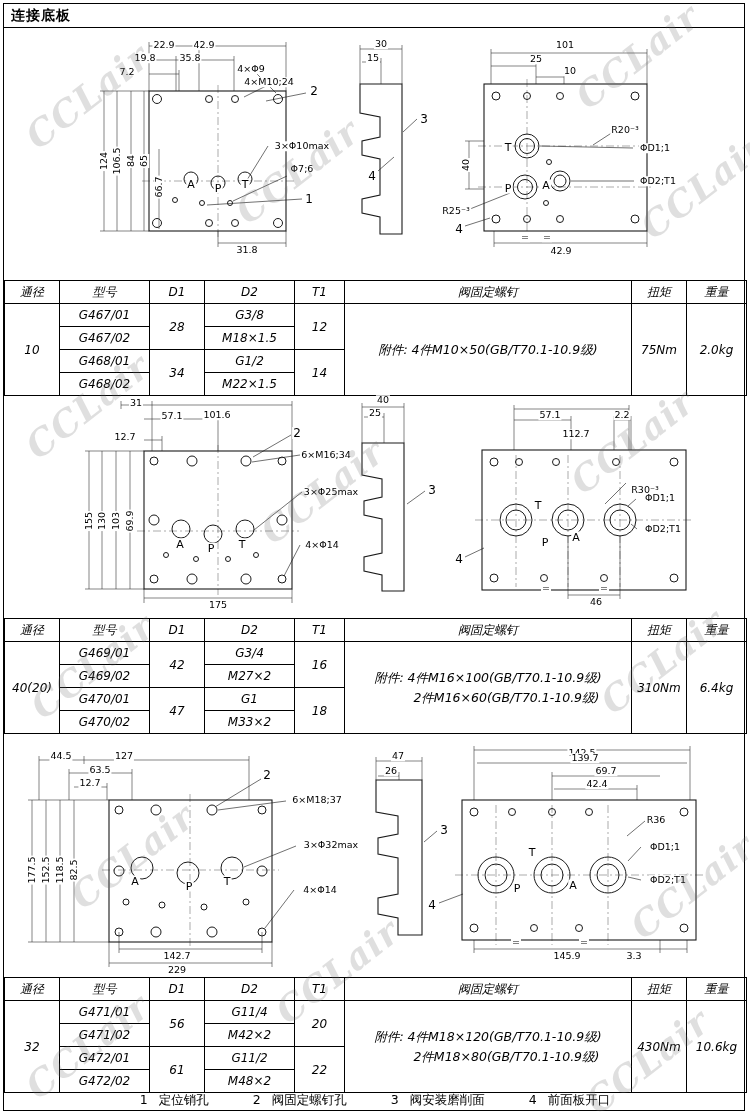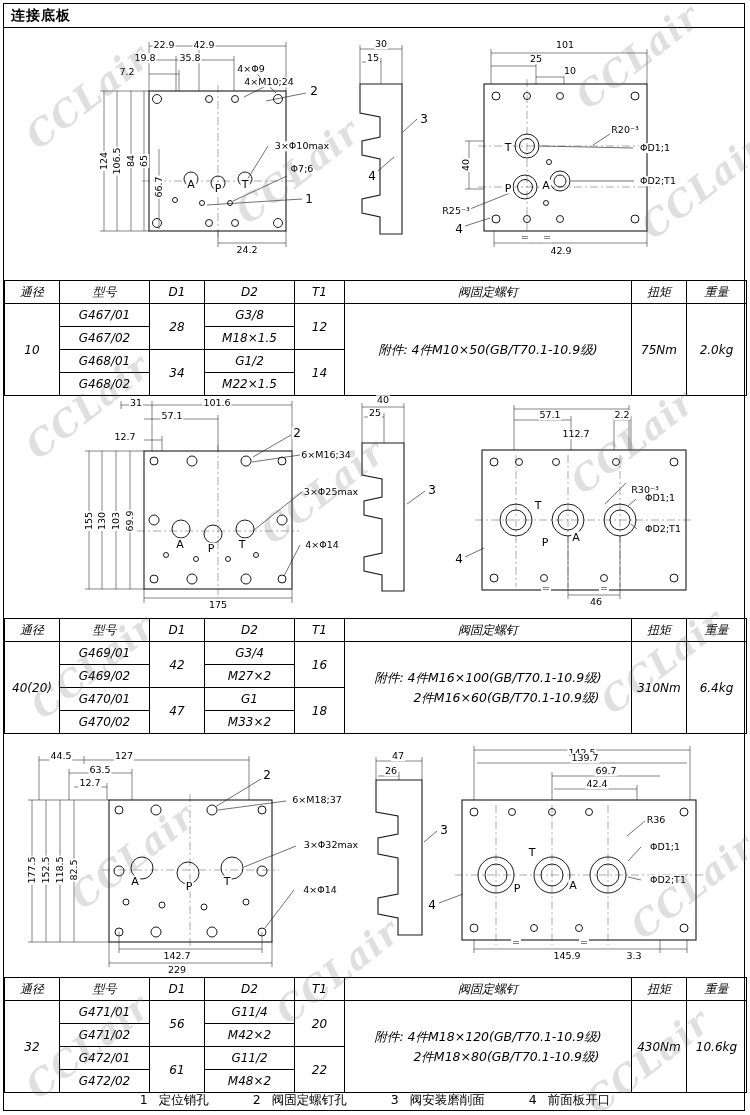--- a/index.html
+++ b/index.html
@@ -171,21 +171,21 @@
     <span class="dlabel" style="left: 298px; top: 140px; transform: translate(-50%, -50%);">Φ7;6</span>
     <span class="dlabel" style="left: 305px; top: 170px; transform: translate(-50%, -50%); font-size: 12px;">1</span>
     <span class="dlabel" style="left: 100px; top: 132px; transform: translate(-50%, -50%) rotate(-90deg);">124</span>
     <span class="dlabel" style="left: 113px; top: 132px; transform: translate(-50%, -50%) rotate(-90deg);">106.5</span>
     <span class="dlabel" style="left: 127px; top: 132px; transform: translate(-50%, -50%) rotate(-90deg);">84</span>
     <span class="dlabel" style="left: 140px; top: 132px; transform: translate(-50%, -50%) rotate(-90deg);">65</span>
     <span class="dlabel" style="left: 155px; top: 158px; transform: translate(-50%, -50%) rotate(-90deg);">66.7</span>
     <span class="dlabel" style="left: 187px; top: 155px; transform: translate(-50%, -50%); font-size: 11px;">A</span>
     <span class="dlabel" style="left: 214px; top: 159px; transform: translate(-50%, -50%); font-size: 11px;">P</span>
     <span class="dlabel" style="left: 241px; top: 155px; transform: translate(-50%, -50%); font-size: 11px;">T</span>
-    <span class="dlabel" style="left: 243px; top: 221px; transform: translate(-50%, -50%);">24.2</span>
+    <span class="dlabel" style="left: 243px; top: 221px; transform: translate(-50%, -50%);">31.8</span>
     <span class="dlabel" style="left: 377px; top: 15px; transform: translate(-50%, -50%);">30</span>
     <span class="dlabel" style="left: 369px; top: 29px; transform: translate(-50%, -50%);">15</span>
     <span class="dlabel" style="left: 368px; top: 147px; transform: translate(-50%, -50%); font-size: 12px;">4</span>
     <span class="dlabel" style="left: 561px; top: 16px; transform: translate(-50%, -50%);">101</span>
     <span class="dlabel" style="left: 532px; top: 30px; transform: translate(-50%, -50%);">25</span>
     <span class="dlabel" style="left: 566px; top: 42px; transform: translate(-50%, -50%);">10</span>
     <span class="dlabel" style="left: 621px; top: 101px; transform: translate(-50%, -50%);">R20⁻³</span>
     <span class="dlabel" style="left: 651px; top: 119px; transform: translate(-50%, -50%);">ΦD1;1</span>
     <span class="dlabel" style="left: 654px; top: 152px; transform: translate(-50%, -50%);">ΦD2;T1</span>
     <span class="dlabel" style="left: 462px; top: 136px; transform: translate(-50%, -50%) rotate(-90deg);">40</span>
@@ -336,21 +336,21 @@
         <circle class="hole" cx="600" cy="183" r="3.5"></circle>
     <circle class="hole" cx="512" cy="125" r="16"></circle>
         <circle class="hole" cx="512" cy="125" r="10"></circle>
     <circle class="hole" cx="564" cy="125" r="16"></circle>
         <circle class="hole" cx="564" cy="125" r="10"></circle>
     <circle class="hole" cx="616" cy="125" r="16"></circle>
         <circle class="hole" cx="616" cy="125" r="10"></circle>
   </g>
 </svg>
 <span class="dlabel" style="left: 132px; top: 8px; transform: translate(-50%, -50%);">31</span>
-    <span class="dlabel" style="left: 213px; top: 8px; transform: translate(-50%, -50%); text-align: right;">101.6</span>
+    <span class="dlabel" style="left: 213px; top: 20px; transform: translate(-50%, -50%); text-align: right;">101.6</span>
     <span class="dlabel" style="left: 168px; top: 21px; transform: translate(-50%, -50%);">57.1</span>
     <span class="dlabel" style="left: 121px; top: 42px; transform: translate(-50%, -50%);">12.7</span>
     <span class="dlabel" style="left: 293px; top: 38px; transform: translate(-50%, -50%); font-size: 12px;">2</span>
     <span class="dlabel" style="left: 322px; top: 60px; transform: translate(-50%, -50%);">6×M16;34</span>
     <span class="dlabel" style="left: 327px; top: 97px; transform: translate(-50%, -50%);">3×Φ25max</span>
     <span class="dlabel" style="left: 318px; top: 150px; transform: translate(-50%, -50%);">4×Φ14</span>
     <span class="dlabel" style="left: 428px; top: 95px; transform: translate(-50%, -50%); font-size: 12px;">3</span>
     <span class="dlabel" style="left: 85px; top: 126px; transform: translate(-50%, -50%) rotate(-90deg);">155</span>
     <span class="dlabel" style="left: 98px; top: 126px; transform: translate(-50%, -50%) rotate(-90deg);">130</span>
     <span class="dlabel" style="left: 112px; top: 126px; transform: translate(-50%, -50%) rotate(-90deg);">103</span>

